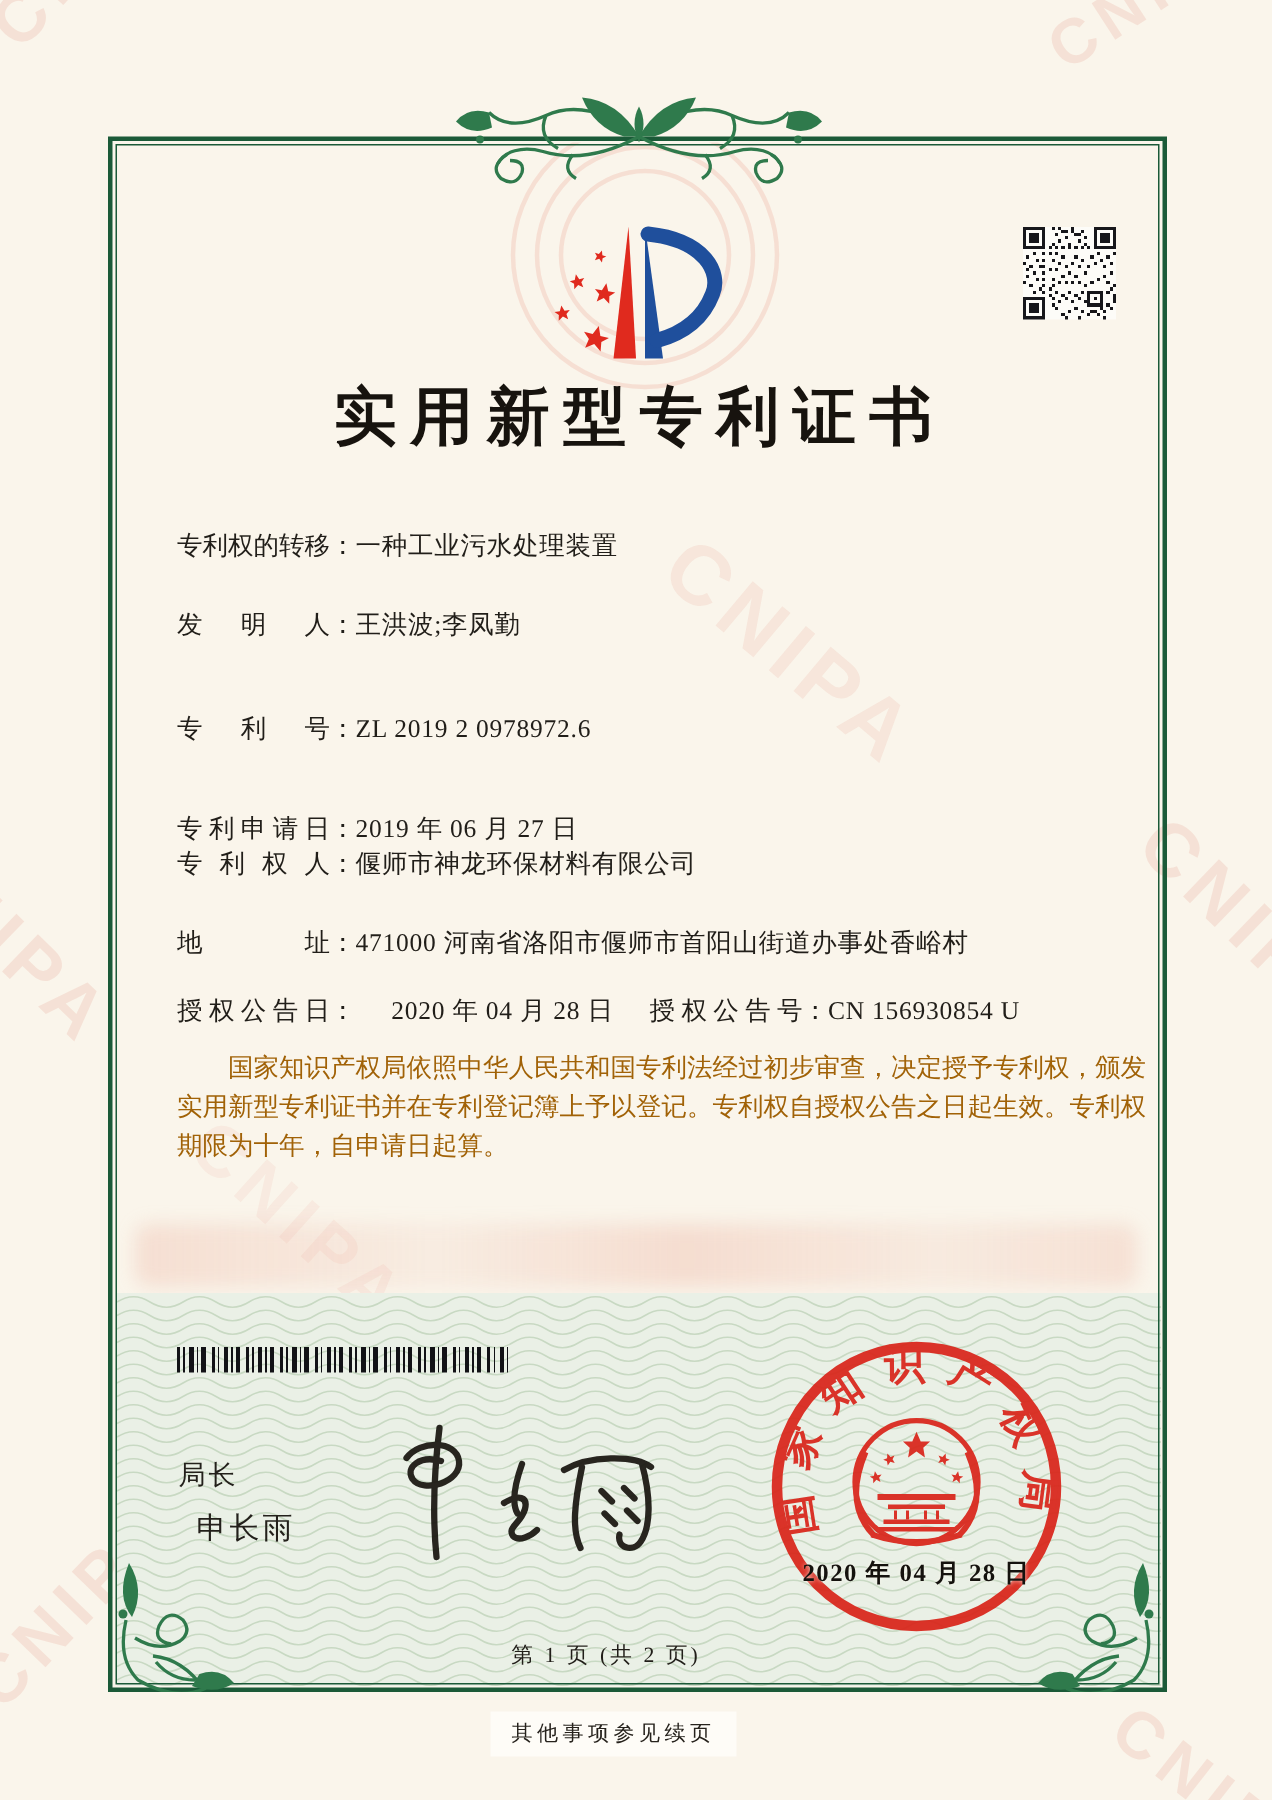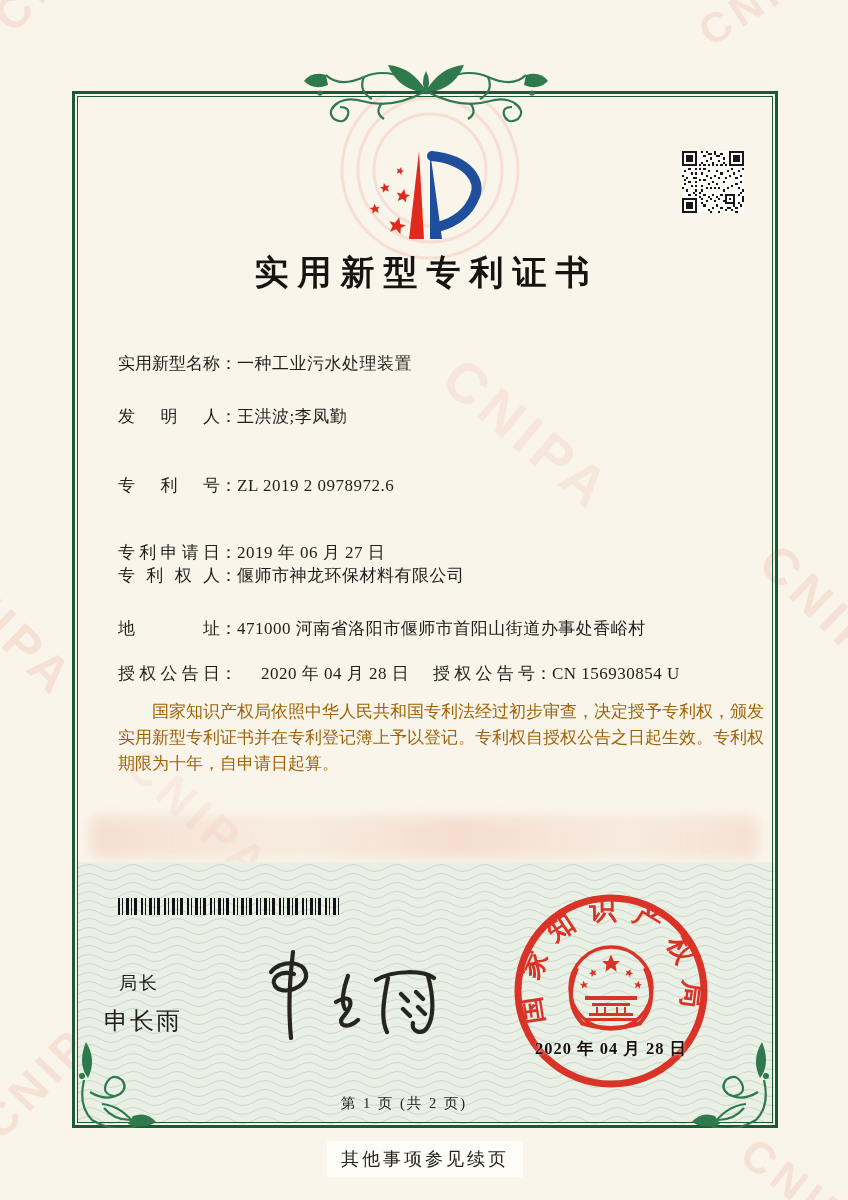--- a/index.html
+++ b/index.html
@@ -22,47 +22,47 @@
   .rosette{position:absolute;left:330px;top:95px;}
   .band{position:absolute;left:78px;top:862px;width:696px;height:262px;background:var(--band-bg,#eaf0e6);}
   .waves{position:absolute;left:78px;top:862px;}
   .frame{position:absolute;left:72px;top:91px;width:700px;height:1031px;border:3px solid var(--border-green,#1b5a38);}
   .frame-inner{position:absolute;inset:2px;border:1px solid var(--border-green,#1b5a38);}
   .orn{position:absolute;}
   .certno{position:absolute;left:115px;top:146px;font-size:17px;letter-spacing:2.5px;color:var(--ink,#211e19);}
   .logo{position:absolute;left:330px;top:128px;}
   .qr{position:absolute;left:682px;top:151px;}
   .title{position:absolute;left:72px;top:250px;width:700px;margin:0;text-align:center;
-         font-size:34px;font-weight:700;letter-spacing:9px;text-indent:9px;color:#17130e;}
+         font-size:42px;font-weight:700;letter-spacing:9px;text-indent:9px;color:#17130e;}
   .fields{position:absolute;left:118px;top:352px;width:660px;font-size:17px;color:var(--ink,#211e19);}
   .frow{position:absolute;left:0;white-space:nowrap;}
   .lbl{display:inline-block;width:102px;text-align:justify;text-align-last:justify;vertical-align:bottom;}
   .val{letter-spacing:.5px;text-align:center;}
   .val-box{display:inline-block;width:196px;vertical-align:bottom;}
   .paras{position:absolute;left:118px;top:699px;width:646px;font-size:17px;line-height:26px;
          color:#a16207;text-align:justify;}
   .paras p{margin:0;text-indent:34px;}
   .barcode{position:absolute;left:118px;top:898px;width:222px;height:17px;
     background:repeating-linear-gradient(90deg,
       #121216 0 2px,transparent 2px 4px,
       #121216 4px 5px,transparent 5px 8px,
       #121216 8px 11px,transparent 11px 13px,
       #121216 13px 14px,transparent 14px 16px,
       #121216 16px 19px,transparent 19px 23px);}
   .signer-title{position:absolute;left:119px;top:971px;font-size:18px;color:#23201b;letter-spacing:2px;}
-  .signer-name{position:absolute;left:104px;top:1005px;font-size:24px;color:#23201b;letter-spacing:2px;}
+  .signer-name{position:absolute;left:131px;top:1005px;font-size:20px;color:#23201b;letter-spacing:2px;}
   .sig{position:absolute;left:238px;top:946px;}
   .seal{position:absolute;left:511px;top:891px;}
   .sealtxt{font-family:"Liberation Serif",serif;font-weight:700;font-size:27px;letter-spacing:14px;
            fill:var(--seal-red,#d9251a);}
   .sealdate{position:absolute;left:513px;top:1038px;width:196px;text-align:center;font-size:16.5px;
             font-weight:600;color:#15120e;letter-spacing:1px;text-shadow:0 0 3px rgba(250,246,236,.9);}
   .pageinfo{position:absolute;left:72px;top:1094px;width:664px;text-align:center;font-size:14.5px;
             letter-spacing:2px;color:#211e19;}
-  .note{position:absolute;left:327px;top:1141px;background:#fefcf7;padding:6px 14px;font-size:18px;
+  .note{position:absolute;left:327px;top:1141px;background:#fefcf7;padding:6px 14px;font-size:14px;
         letter-spacing:3px;color:#26221c;}
 </style>
 </head>
 <body>
 
 <div class="page">
 
   <div class="wm wm1">CNIPA</div>
   <div class="wm wm2">CNIPA</div>
   <div class="wm wm3">CNIPA</div>
@@ -199,21 +199,21 @@
       <path d="M20 20h5v1h-5z M20 24h5v1h-5z M20 21h1v3h-1z M24 21h1v3h-1z M22 22h1v1h-1z"></path>
       <path d="M26 17h1v1h-1z M28 18h1v1h-1z M26 20h1v1h-1z M28 21h1v1h-1z M18 20h1v1h-1z M16 21h1v1h-1z M14 20h1v1h-1z M12 21h1v1h-1z M10 20h1v1h-1z"></path>
       <path d="M9 22h1v1h-1z M11 23h1v1h-1z M13 22h1v1h-1z M15 23h1v1h-1z M17 22h1v1h-1z M19 23h1v1h-1z M21 26h1v1h-1z M23 27h1v1h-1z M25 26h1v1h-1z M27 25h1v1h-1z M28 22h1v2h-1z M26 24h1v1h-1z M24 25h1v1h-1z M22 26h1v1h-1z M20 27h1v1h-1z M18 26h1v1h-1z M16 25h1v1h-1z M14 26h1v1h-1z M12 27h1v1h-1z M10 25h1v1h-1z M9 24h1v1h-1z M13 28h1v1h-1z M17 28h1v1h-1z M25 28h1v1h-1z M27 19h1v1h-1z"></path>
     </g>
   </svg>
 
   <h1 class="title">实用新型专利证书</h1>
 
   <div class="fields">
     <div class="frow" style="top:0px;">
-      <span class="lbl">实用新型名称</span><span>：</span><span class="val">一种工业污水处理装置</span>
+      <span class="lbl">专利权的转移</span><span>：</span><span class="val">一种工业污水处理装置</span>
     </div>
     <div class="frow" style="top:53px;">
       <span class="lbl">发明人</span><span>：</span><span class="val">王洪波;李凤勤</span>
     </div>
     <div class="frow" style="top:106px;margin-top:16px;">
       <span class="lbl">专利号</span><span>：</span><span class="val">ZL 2019 2 0978972.6</span>
     </div>
     <div class="frow" style="top:159px;margin-top:30px;">
       <span class="lbl">专利申请日</span><span>：</span><span class="val">2019 年 06 月 27 日</span>
     </div>

